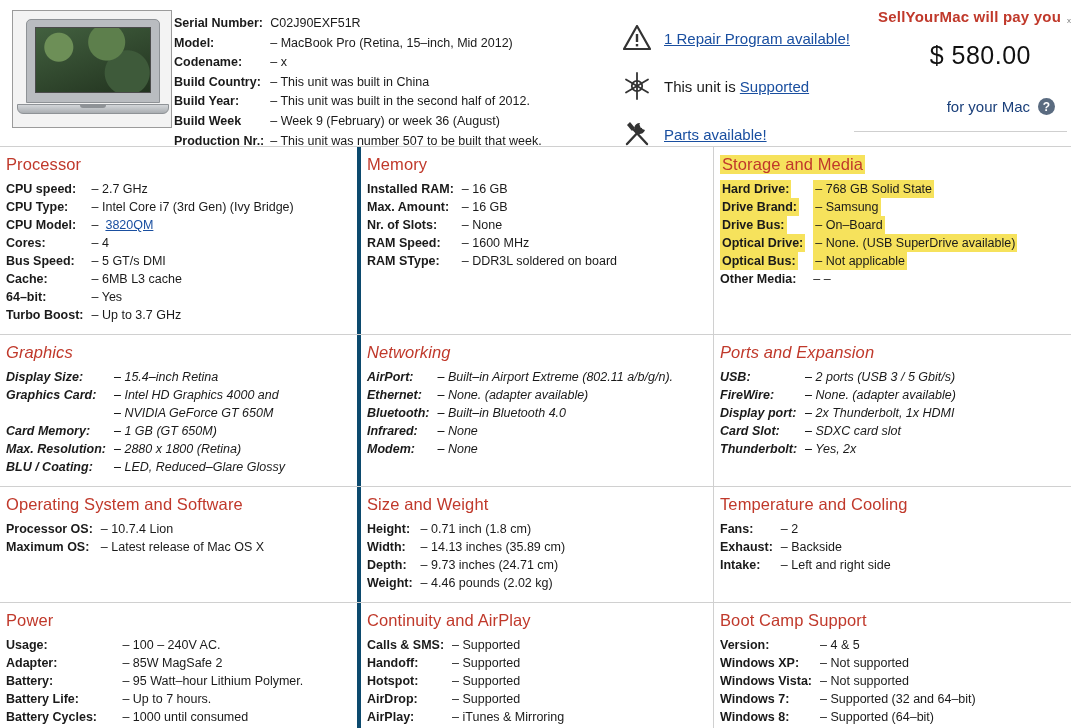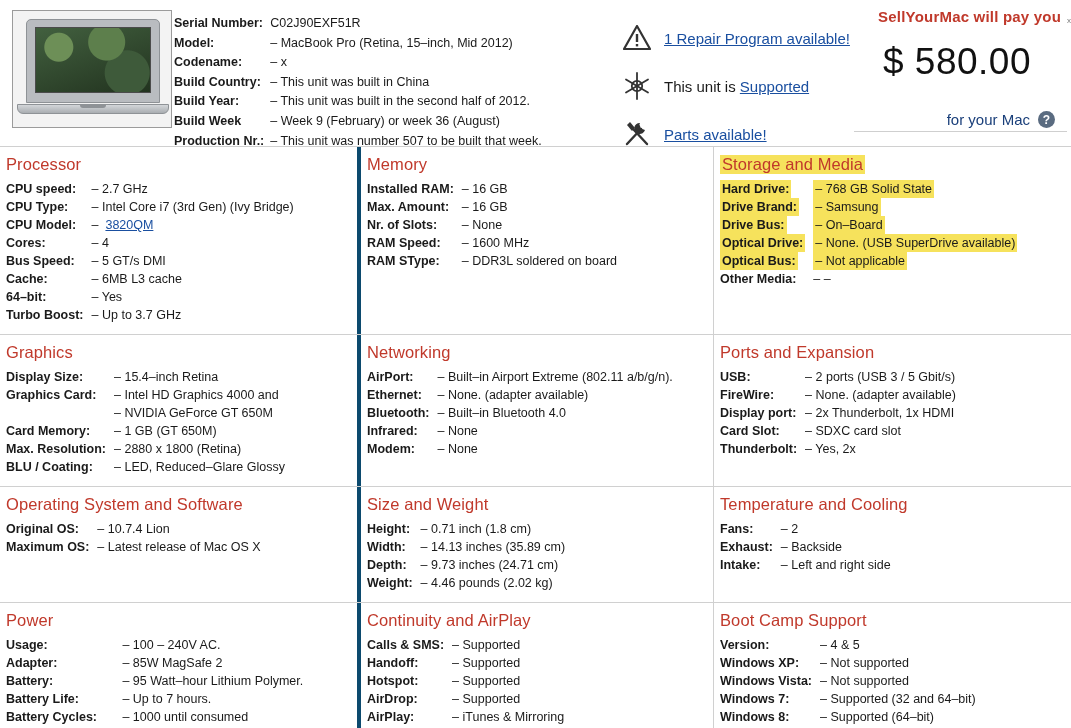--- a/index.html
+++ b/index.html
@@ -110,21 +110,21 @@
   }
   .sym-line {
     color: #c0392b;
     font-size: 15px;
     font-weight: bold;
     letter-spacing: .2px;
     white-space: nowrap;
     padding-right: 6px;
   }
   .price {
-    font-size: 37px;
+    font-size: 25px;
     color: #111;
     letter-spacing: .5px;
     margin-top: 16px;
     padding-right: 36px;
   }
   .for-your {
     margin-top: 28px;
     font-size: 15px;
     color: #1a3f7a;
     padding-right: 12px;
@@ -174,21 +174,21 @@
     letter-spacing: .1px;
   }
   .cell h3.hl { background: #f6e25c; display: inline-block; padding: 0 2px; }
   table.kv { border-collapse: collapse; width: 100%; }
   table.kv td { padding: 0; line-height: 18px; vertical-align: top; }
   table.kv td.k { font-weight: bold; white-space: nowrap; padding-right: 8px; width: 1%; }
   table.kv td.v { color: #1a1a1a; }
   table.kv td.k span, table.kv td.v span { display: inline-block; }
   .hl-txt { background: #f6e25c; padding: 0 2px; }
   .row1 { min-height: 178px; }
-  .row2 { min-height: 140px; }
+  .row2 { min-height: 140px; font-style: italic; }
   .row3 { min-height: 108px; }
   .row4 { min-height: 132px; }
   a.ul { color: #1a4fa0; text-decoration: underline; }
 </style>
 </head>
 <body>
 
 <div class="page">
 
   <div class="header">
@@ -494,21 +494,21 @@
       </div>
     </div>
 
     <div class="row row3">
 
       <div class="cell c1">
         <h3>Operating System and Software</h3>
         <table class="kv">
           <tbody>
               <tr>
-                <td class="k">Original OS:</td>
+                <td class="k">Processor OS:</td>
                 <td class="v">–  10.7.4 Lion</td>
               </tr>
           <tr>
                 <td class="k">Maximum OS:</td>
                 <td class="v">–  Latest release of Mac OS X</td>
               </tr>
         </tbody>
           </table>
       </div>
 

